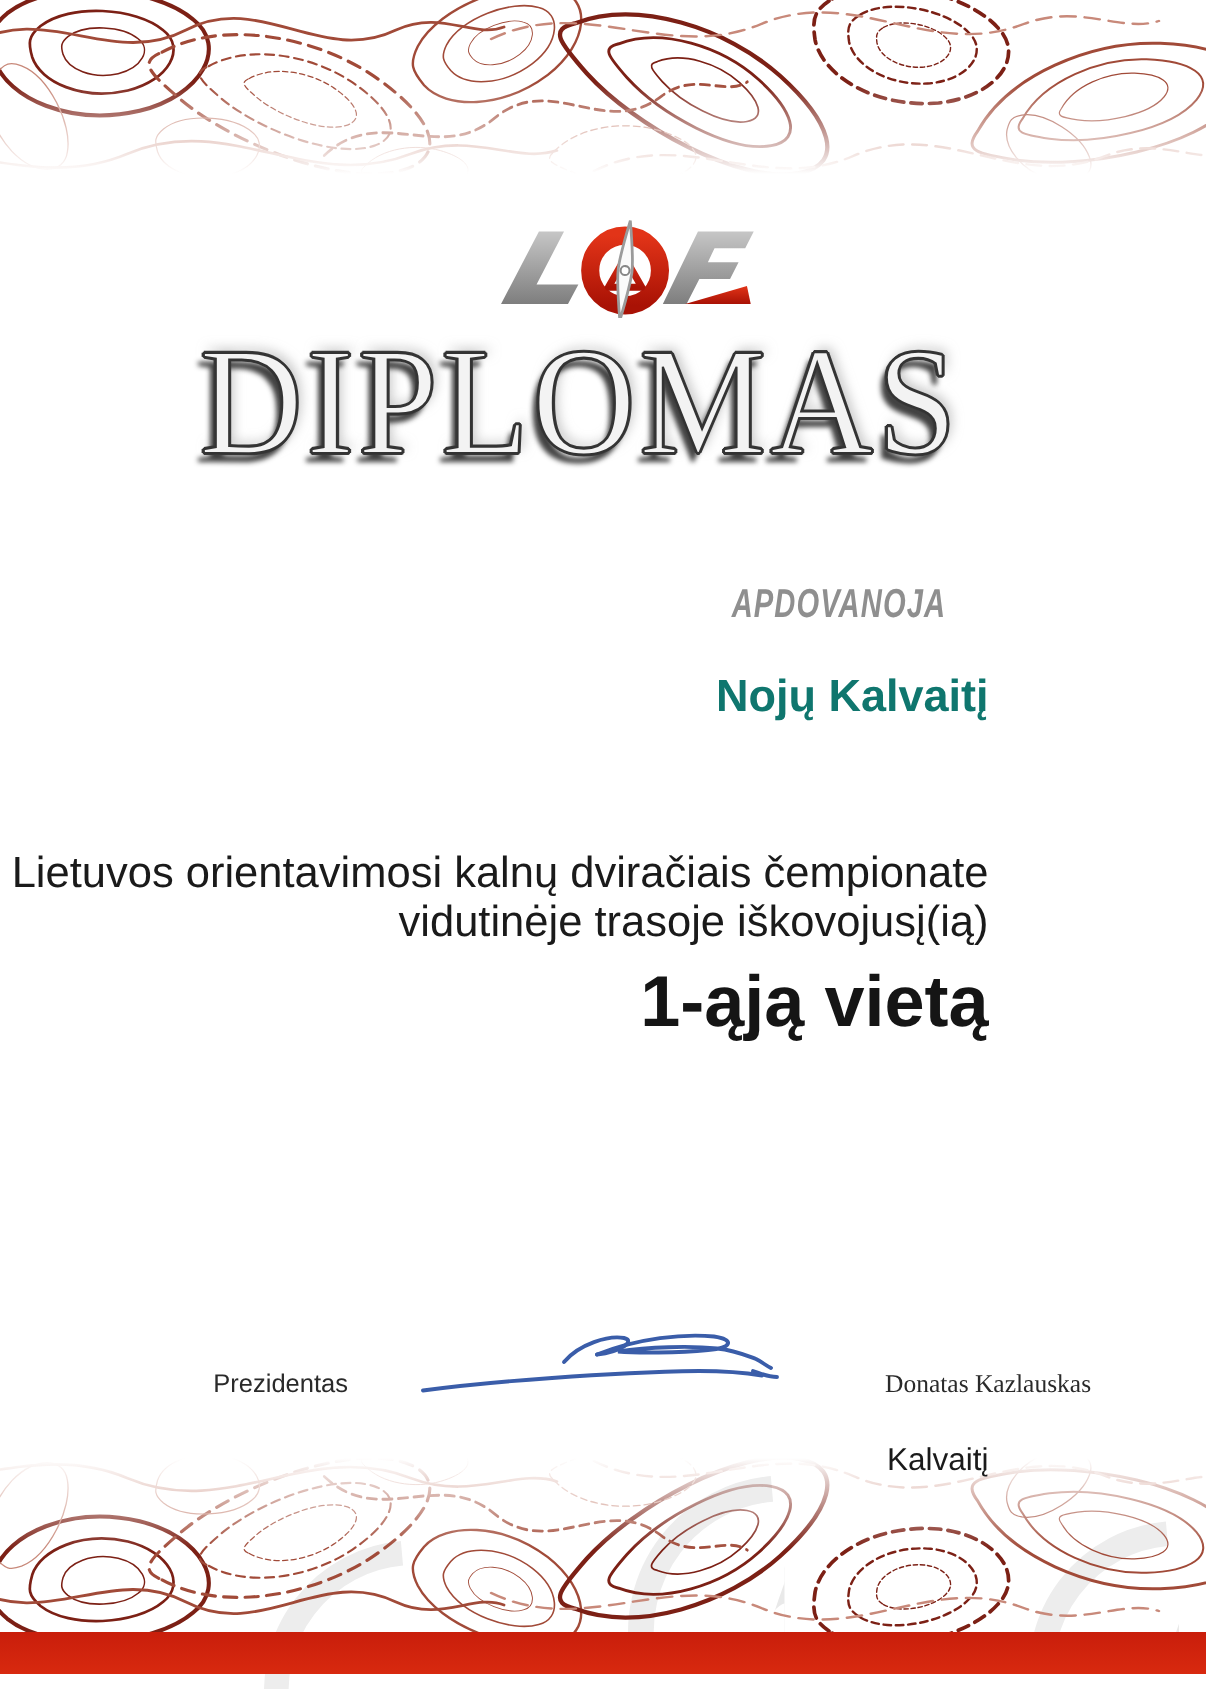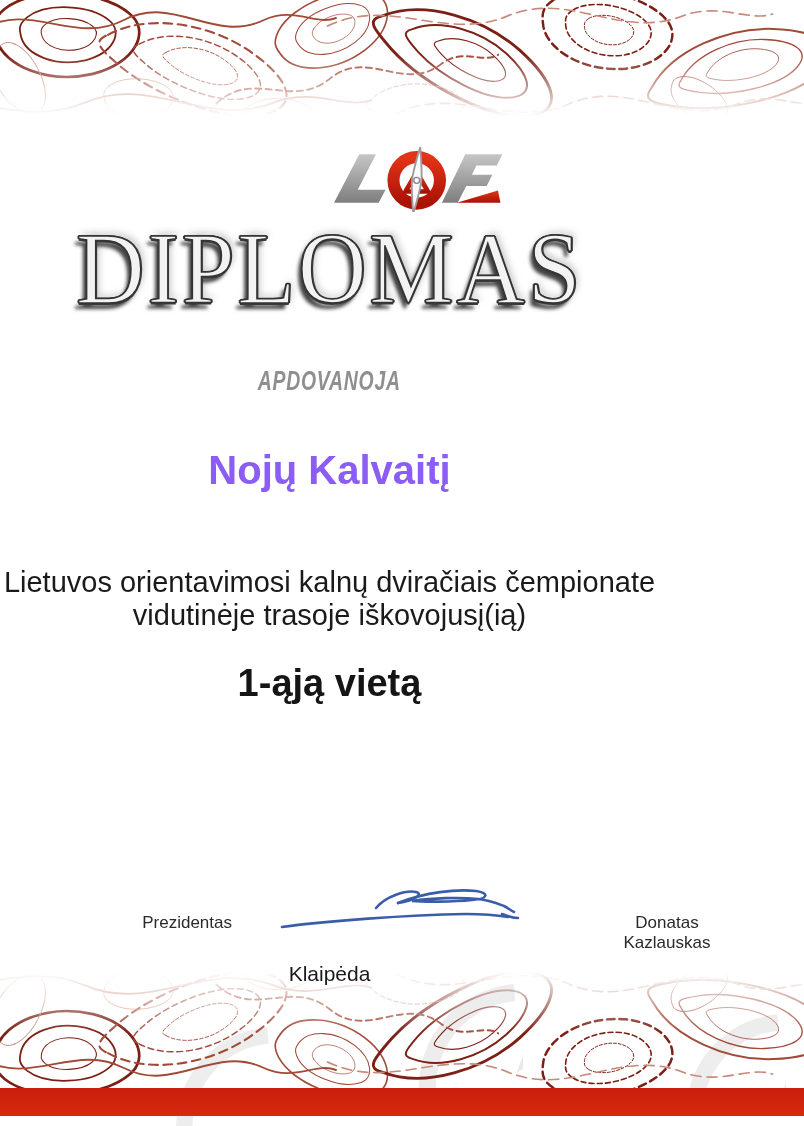--- a/index.html
+++ b/index.html
@@ -8,49 +8,49 @@
 
   
   .topo{position:absolute;left:0;width:804px;height:122px;}
   .topo-top{top:0;}
   .topo-bottom{top:966px;}
   .wm{position:absolute;}
   .redbar{position:absolute;left:0;top:1088px;width:804px;height:28px;
           background:linear-gradient(#c91e0b,#d8290f);}
 
   
-  .center{position:absolute;left:0;width:659px;text-align:center;}
+  .center{position:absolute;left:0;width:659px;text-align:right;}
 
   .logo{position:absolute;left:320px;top:145px;width:186px;height:67px;}
 
   .title{top:218px;font-family:"Liberation Serif",serif;font-size:102px;line-height:1;
          letter-spacing:3px;color:#f3f3f3;}
   .title .tx{display:inline-block;transform:scaleX(0.93);
          -webkit-text-stroke:1.5px #333;
          text-shadow:1.5px 0 0 #3a3a3a,-1.5px 0 0 #3a3a3a,0 1.5px 0 #3a3a3a,0 -1.5px 0 #3a3a3a,
                      -4px 6px 4px rgba(20,20,20,.8), 3px -3px 8px rgba(160,160,160,.6);}
 
   .fedline{font-weight:bold;font-style:italic;color:#8f8f8f;font-size:27px;line-height:28px;
            letter-spacing:1px;}
   .fedline .tx{display:inline-block;transform:scaleX(0.72);white-space:nowrap;}
   .fed1{top:333px;}
-  .fed2{top:367px;}
-
-  .recipient{top:448px;font-size:40px;font-weight:bold;color:#8b5cf6;}
+  .fed2{top:388px;}
+
+  .recipient{top:448px;font-size:30px;font-weight:bold;color:#0f766e;}
   .desc{top:566px;font-size:29px;line-height:33px;color:#1a1a1a;}
-  .place{top:662px;font-size:38px;font-weight:bold;color:#151515;}
+  .place{top:641px;font-size:48px;font-weight:bold;color:#151515;}
 
   .details{position:absolute;left:478px;top:727px;width:244px;text-align:center;
            font-size:24px;line-height:28px;color:#1a1a1a;}
 
   .sig-svg{position:absolute;left:256px;top:870px;width:272px;height:64px;}
   .roletag{position:absolute;left:98px;top:913px;width:134px;text-align:right;
            font-size:17px;color:#2a2a2a;}
-  .signer{position:absolute;left:590px;top:913px;width:154px;text-align:center;
-          font-size:17px;color:#2a2a2a;}
+  .signer{position:absolute;left:590px;top:913px;width:154px;text-align:left;
+          font-size:17px;color:#2a2a2a;font-family:Liberation Serif, serif;}
 
   .locdate{top:963px;font-size:21px;line-height:22px;color:#1a1a1a;}
 
   
   .k1{stroke:#7c2015;stroke-width:2.6;}
   .k2{stroke:#a14a38;stroke-width:1.9;}
   .k3{stroke:#c8897a;stroke-width:1.6;}
   .kd{stroke-dasharray:8 5;}
 </style>
 </head>
@@ -194,16 +194,16 @@
     <g fill="none" stroke="#3a5da9" stroke-width="2.6" stroke-linecap="round">
       <path d="M26,57 C70,51 150,45 210,44 C225,44 240,45 252,47"></path>
       <path d="M120,38 C130,26 150,20 160,22 C168,24 158,31 142,33"></path>
       <path d="M142,33 C170,22 200,19 220,21 C234,23 232,29 216,30 C196,32 168,32 156,31 C176,28 204,27 222,29 C233,30 240,33 248,36 C252,38 254,40 258,42"></path>
       <path d="M246,44 C252,46 256,48 262,48"></path>
     </g>
   </svg>
   <div class="signer">Donatas Kazlauskas</div>
 
   <div class="center locdate">
-    <div>Klaipėda</div>
+    <div>Kalvaitį</div>
   </div>
 
 </div>
 
 </body></html>

